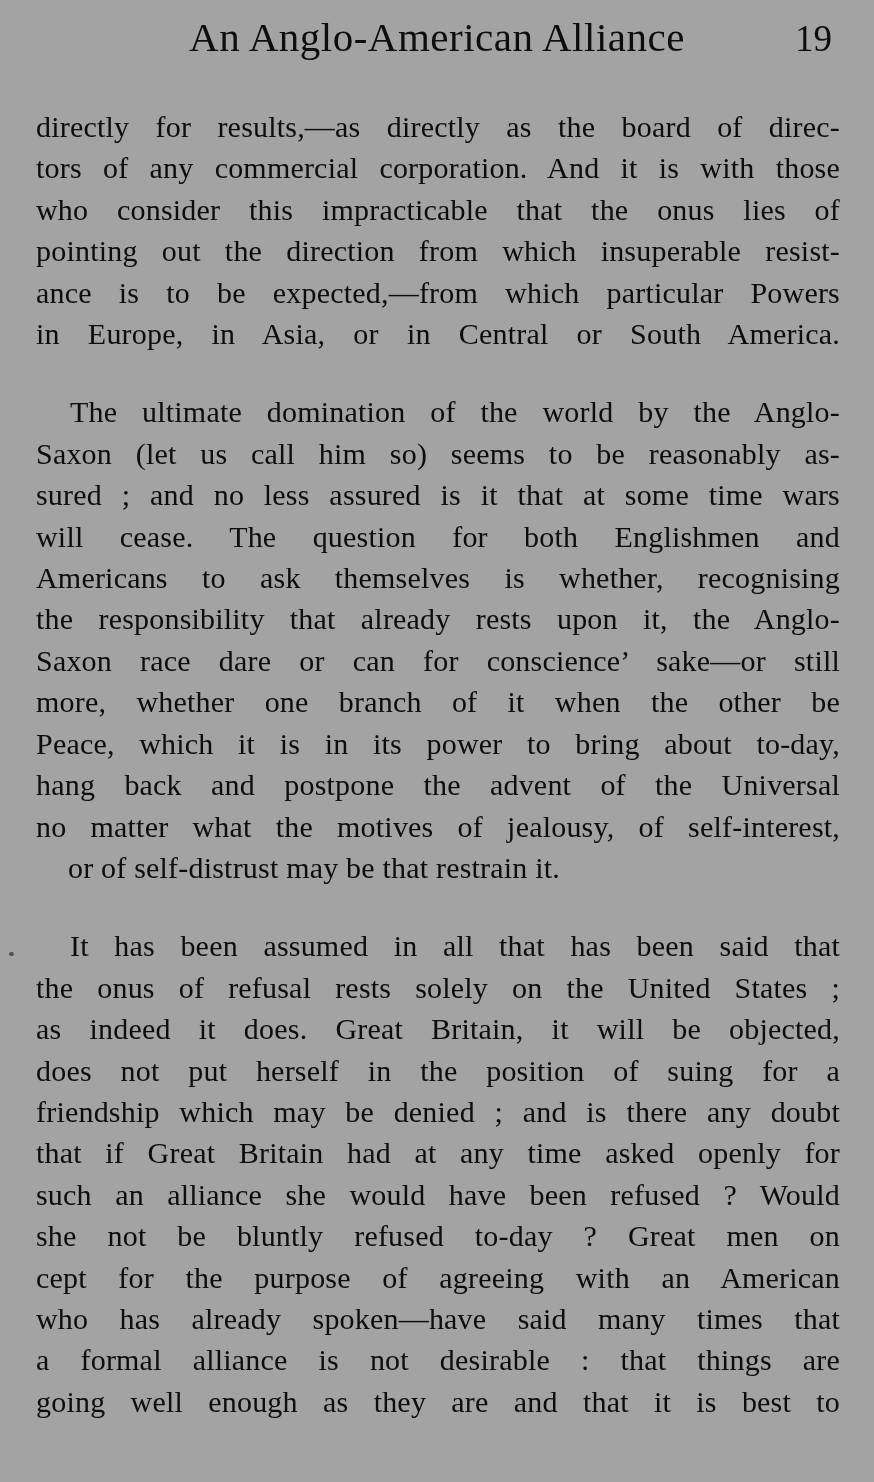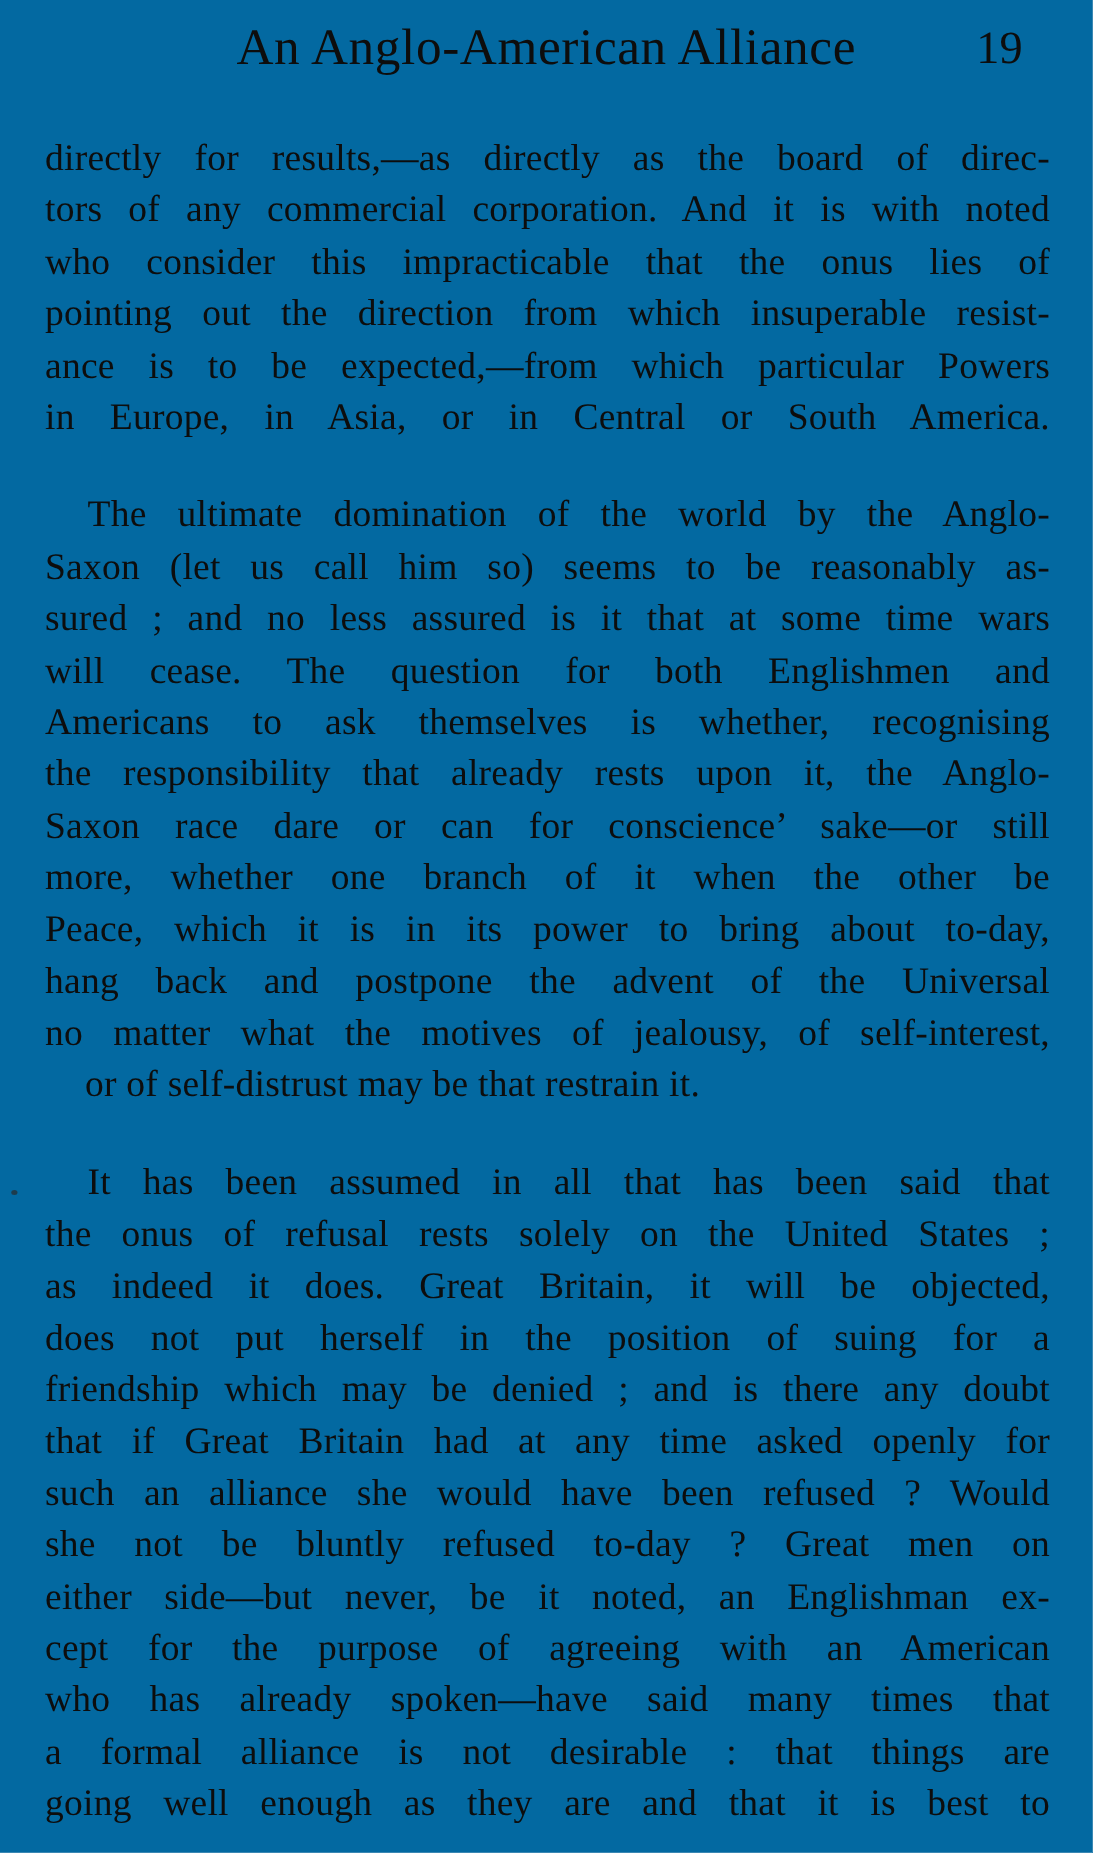--- a/index.html
+++ b/index.html
@@ -5,39 +5,39 @@
   html, body { margin: 0; padding: 0; }
   body {
     background: #e8e8e8;
     font-family: "Liberation Serif", "DejaVu Serif", serif;
   }
   .page {
     position: relative;
     width: 874px;
     height: 1482px;
     margin: 0 auto;
-    background: #0369a1;
+    background: #a3a3a3;
     color: #0d0d0d;
     overflow: hidden;
   }
   .running-header {
     position: relative;
     padding-top: 12px;
     height: 62px;
   }
   .running-title {
     text-align: center;
     font-size: 41px;
     line-height: 50px;
     letter-spacing: 0.5px;
     white-space: nowrap;
   }
   .folio {
     position: absolute;
-    right: 56px;
+    right: 42px;
     top: 14px;
     font-size: 37px;
     line-height: 50px;
   }
   .text-body {
     padding: 32px 34px 0 36px;
   }
   .line {
     font-size: 30px;
     line-height: 41.4px;
@@ -66,21 +66,21 @@
 
   <div class="running-header">
     <div class="running-title">An Anglo-American Alliance</div>
     <div class="folio">19</div>
   </div>
 
   <div class="scan-speck"></div>
 
   <div class="text-body">
     <div class="line">directly for results,—as directly as the board of direc-</div>
-    <div class="line">tors of any commercial corporation.  And it is with noted</div>
+    <div class="line">tors of any commercial corporation.  And it is with those</div>
     <div class="line">who consider this impracticable that the onus lies of</div>
     <div class="line">pointing out the direction from which insuperable resist-</div>
     <div class="line">ance is to be expected,—from which particular Powers</div>
     <div class="line">in Europe, in Asia, or in Central or South America.</div>
     <div class="line indent">The ultimate domination of the world by the Anglo-</div>
     <div class="line">Saxon (let us call him so) seems to be reasonably as-</div>
     <div class="line">sured ; and no less assured is it that at some time wars</div>
     <div class="line">will cease.  The question for both Englishmen and</div>
     <div class="line">Americans to ask themselves is whether, recognising</div>
     <div class="line">the responsibility that already rests upon it, the Anglo-</div>
@@ -91,20 +91,19 @@
     <div class="line">no matter what the motives of jealousy, of self-interest,</div>
     <div class="line para-end">or of self-distrust may be that restrain it.</div>
     <div class="line indent">It has been assumed in all that has been said that</div>
     <div class="line">the onus of refusal rests solely on the United States ;</div>
     <div class="line">as indeed it does.  Great Britain, it will be objected,</div>
     <div class="line">does not put herself in the position of suing for a</div>
     <div class="line">friendship which may be denied ; and is there any doubt</div>
     <div class="line">that if Great Britain had at any time asked openly for</div>
     <div class="line">such an alliance she would have been refused ?  Would</div>
     <div class="line">she not be bluntly refused to-day ?  Great men on</div>
-    <div class="line">either side—but never, be it noted, an Englishman ex-</div>
     <div class="line">cept for the purpose of agreeing with an American</div>
     <div class="line">who has already spoken—have said many times that</div>
     <div class="line">a formal alliance is not desirable :  that things are</div>
     <div class="line">going well enough as they are and that it is best to</div>
   </div>
 
 </div>
 
 </body></html>

